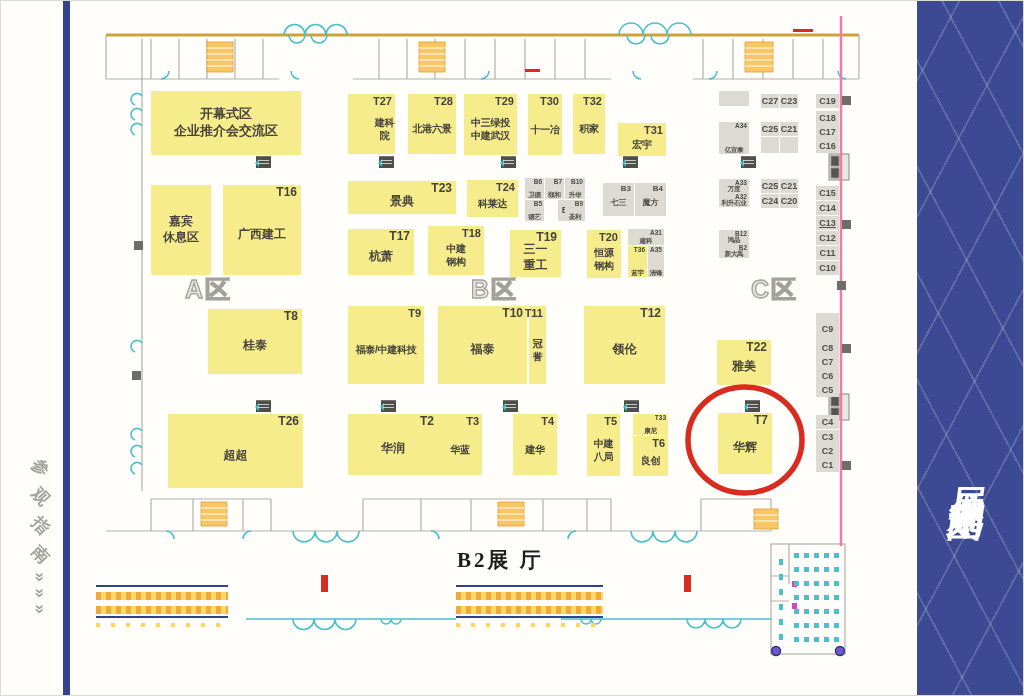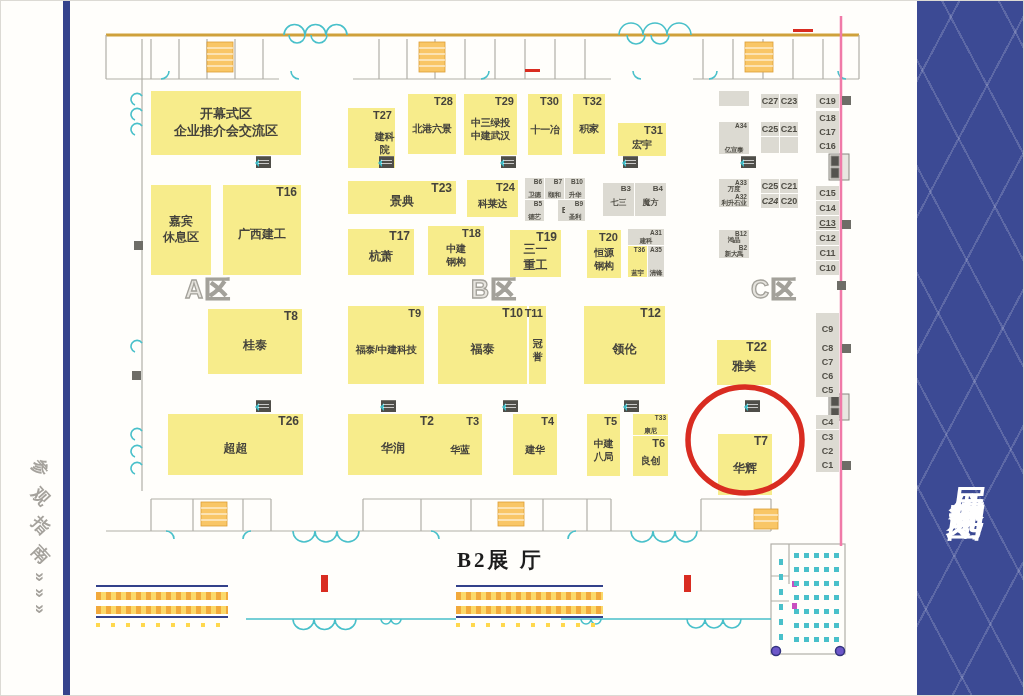--- a/index.html
+++ b/index.html
@@ -179,21 +179,21 @@
           <div>嘉宾</div>
           <div>休息区</div>
         </div>
       </div>
       <div class="booth y md" style="left: 222px; top: 184px; width: 78px; height: 90px;">
         <span class="bid">T16</span>
         <div class="bnm">
           <div>广西建工</div>
         </div>
       </div>
-      <div class="booth y sm" style="left: 347px; top: 107px; width: 47px; height: 60px; padding-left: 26px;">
+      <div class="booth y sm" style="left: 347px; top: 93px; width: 47px; height: 60px; padding-left: 26px;">
         <span class="bid">T27</span>
         <div class="bnm">
           <div>建科院</div>
         </div>
       </div>
       <div class="booth y sm" style="left: 407px; top: 93px; width: 48px; height: 60px;">
         <span class="bid">T28</span>
         <div class="bnm">
           <div>北港六景</div>
         </div>
@@ -297,21 +297,21 @@
         <div class="bnm">
           <div>领伦</div>
         </div>
       </div>
       <div class="booth y md" style="left: 716px; top: 339px; width: 54px; height: 45px;">
         <span class="bid">T22</span>
         <div class="bnm">
           <div>雅美</div>
         </div>
       </div>
-      <div class="booth y md" style="left: 167px; top: 413px; width: 135px; height: 61px;">
+      <div class="booth y md" style="left: 167px; top: 413px; width: 135px; height: 74px;">
         <span class="bid">T26</span>
         <div class="bnm">
           <div>超超</div>
         </div>
       </div>
       <div class="booth y md" style="left: 347px; top: 413px; width: 90px; height: 61px;">
         <span class="bid">T2</span>
         <div class="bnm">
           <div>华润</div>
         </div>
@@ -340,21 +340,21 @@
         <div class="bnm">
           <div>康尼</div>
         </div>
       </div>
       <div class="booth y sm" style="left: 632px; top: 435px; width: 35px; height: 40px;">
         <span class="bid">T6</span>
         <div class="bnm">
           <div>良创</div>
         </div>
       </div>
-      <div class="booth y md" style="left: 717px; top: 433px; width: 54px; height: 61px;">
+      <div class="booth y md" style="left: 717px; top: 412px; width: 54px; height: 61px;">
         <span class="bid">T7</span>
         <div class="bnm">
           <div>华辉</div>
         </div>
       </div>
       <div class="booth g xxs" style="left: 524px; top: 177px; width: 19px; height: 21px;">
         <span class="bid">B6</span>
         <div class="bnm">
           <div>卫德</div>
         </div>
@@ -442,21 +442,21 @@
         <div class="bnm">
           <div>利升石业</div>
         </div>
       </div>
       <div class="booth g cell cell" style="left: 760px; top: 178px; width: 18px; height: 14px;">
         <span class="bid">C25</span>
       </div>
       <div class="booth g cell cell" style="left: 779px; top: 178px; width: 18px; height: 14px;">
         <span class="bid">C21</span>
       </div>
-      <div class="booth g cell cell" style="left: 760px; top: 193px; width: 18px; height: 14px; font-style: italic;">
+      <div class="booth g cell cell" style="left: 760px; top: 193px; width: 18px; height: 14px;">
         <span class="bid">C24</span>
       </div>
       <div class="booth g cell cell" style="left: 779px; top: 193px; width: 18px; height: 14px;">
         <span class="bid">C20</span>
       </div>
       <div class="booth g xxs" style="left: 718px; top: 229px; width: 30px; height: 14px;">
         <span class="bid">B12</span>
         <div class="bnm">
           <div>鸿晶</div>
         </div>

